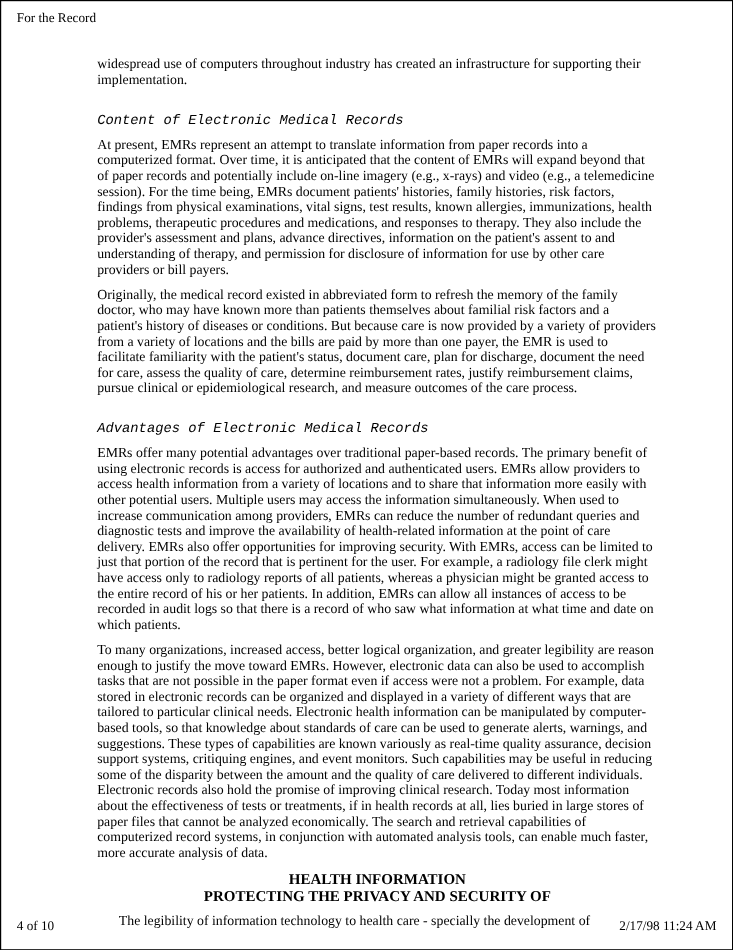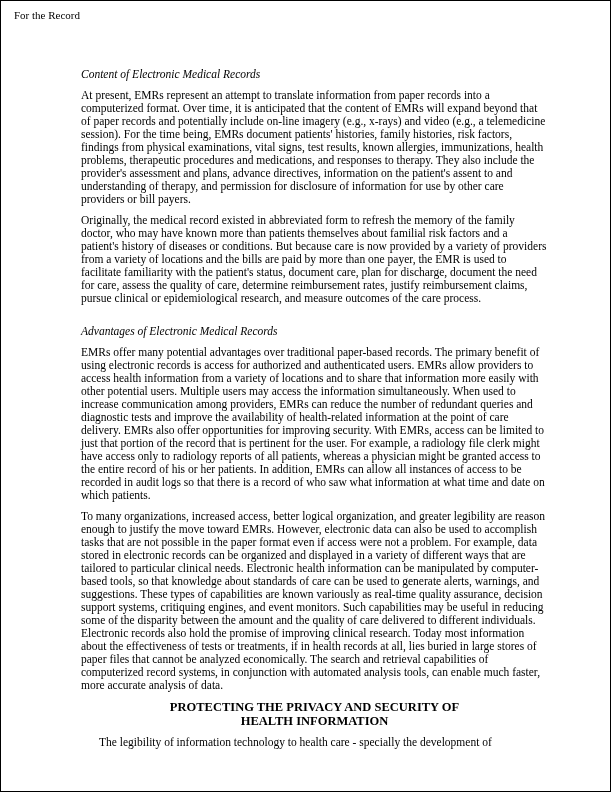--- a/index.html
+++ b/index.html
@@ -34,20 +34,21 @@
     line-height: 13px;
     text-align: left;
   }
 
   .doc-body p { margin-bottom: 8px; }
 
   .section-heading {
     font-style: italic;
     margin-top: 20px;
     margin-bottom: 8px;
+    font-family: Liberation Mono, monospace;
   }
 
   .main-heading {
     font-size: 12.5px;
     font-weight: bold;
     text-align: center;
     line-height: 14px;
     margin: 6px auto 8px auto;
   }
   .main-heading span { display: block; }
@@ -69,36 +70,41 @@
 <body>
 
 <div class="page">
 
   <div class="page-header">
     <span>For the Record</span>
   </div>
 
   <div class="doc-body">
 
+    <p>widespread use of computers throughout industry has created an infrastructure for supporting their implementation.</p>
 
     <p class="section-heading">Content of Electronic Medical Records</p>
 
     <p>At present, EMRs represent an attempt to translate information from paper records into a computerized format. Over time, it is anticipated that the content of EMRs will expand beyond that of paper records and potentially include on-line imagery (e.g., x-rays) and video (e.g., a telemedicine session). For the time being, EMRs document patients' histories, family histories, risk factors, findings from physical examinations, vital signs, test results, known allergies, immunizations, health problems, therapeutic procedures and medications, and responses to therapy. They also include the provider's assessment and plans, advance directives, information on the patient's assent to and understanding of therapy, and permission for disclosure of information for use by other care providers or bill payers.</p>
 
     <p>Originally, the medical record existed in abbreviated form to refresh the memory of the family doctor, who may have known more than patients themselves about familial risk factors and a patient's history of diseases or conditions. But because care is now provided by a variety of providers from a variety of locations and the bills are paid by more than one payer, the EMR is used to facilitate familiarity with the patient's status, document care, plan for discharge, document the need for care, assess the quality of care, determine reimbursement rates, justify reimbursement claims, pursue clinical or epidemiological research, and measure outcomes of the care process.</p>
 
     <p class="section-heading">Advantages of Electronic Medical Records</p>
 
     <p>EMRs offer many potential advantages over traditional paper-based records. The primary benefit of using electronic records is access for authorized and authenticated users. EMRs allow providers to access health information from a variety of locations and to share that information more easily with other potential users. Multiple users may access the information simultaneously. When used to increase communication among providers, EMRs can reduce the number of redundant queries and diagnostic tests and improve the availability of health-related information at the point of care delivery. EMRs also offer opportunities for improving security. With EMRs, access can be limited to just that portion of the record that is pertinent for the user. For example, a radiology file clerk might have access only to radiology reports of all patients, whereas a physician might be granted access to the entire record of his or her patients. In addition, EMRs can allow all instances of access to be recorded in audit logs so that there is a record of who saw what information at what time and date on which patients.</p>
 
     <p>To many organizations, increased access, better logical organization, and greater legibility are reason enough to justify the move toward EMRs. However, electronic data can also be used to accomplish tasks that are not possible in the paper format even if access were not a problem. For example, data stored in electronic records can be organized and displayed in a variety of different ways that are tailored to particular clinical needs. Electronic health information can be manipulated by computer-based tools, so that knowledge about standards of care can be used to generate alerts, warnings, and suggestions. These types of capabilities are known variously as real-time quality assurance, decision support systems, critiquing engines, and event monitors. Such capabilities may be useful in reducing some of the disparity between the amount and the quality of care delivered to different individuals. Electronic records also hold the promise of improving clinical research. Today most information about the effectiveness of tests or treatments, if in health records at all, lies buried in large stores of paper files that cannot be analyzed economically. The search and retrieval capabilities of computerized record systems, in conjunction with automated analysis tools, can enable much faster, more accurate analysis of data.</p>
 
     <h2 class="main-heading">
+      <span>HEALTH INFORMATION</span>
       <span>PROTECTING THE PRIVACY AND SECURITY OF</span>
-      <span>HEALTH INFORMATION</span>
     </h2>
 
     <p class="indented">The legibility of information technology to health care - specially the development of</p>
 
   </div>
 
+  <div class="page-footer">
+    <span>4 of 10</span>
+    <span>2/17/98 11:24 AM</span>
+  </div>
 
 </div>
 
 </body></html>

